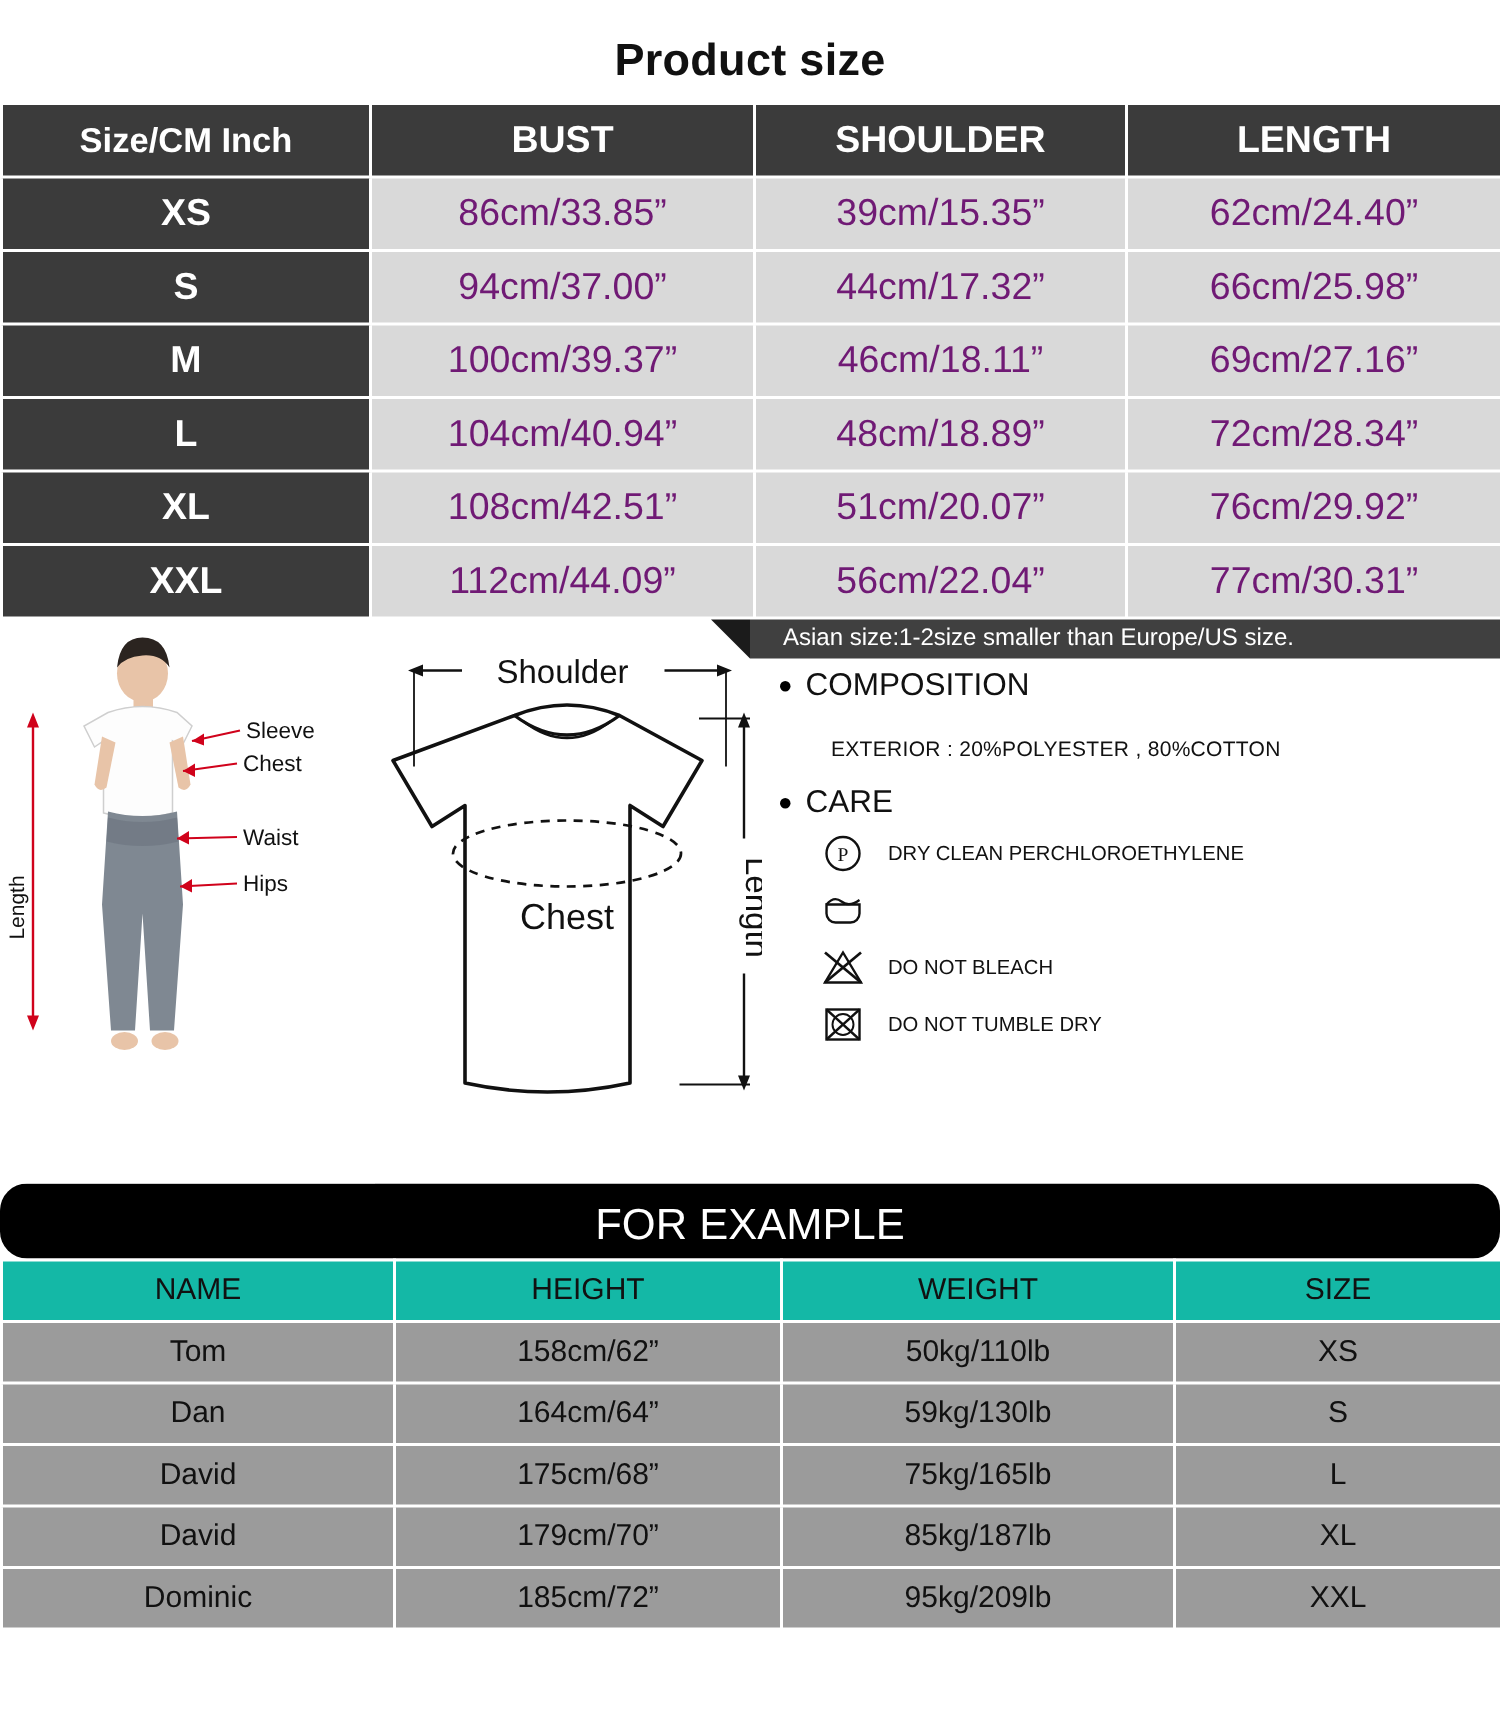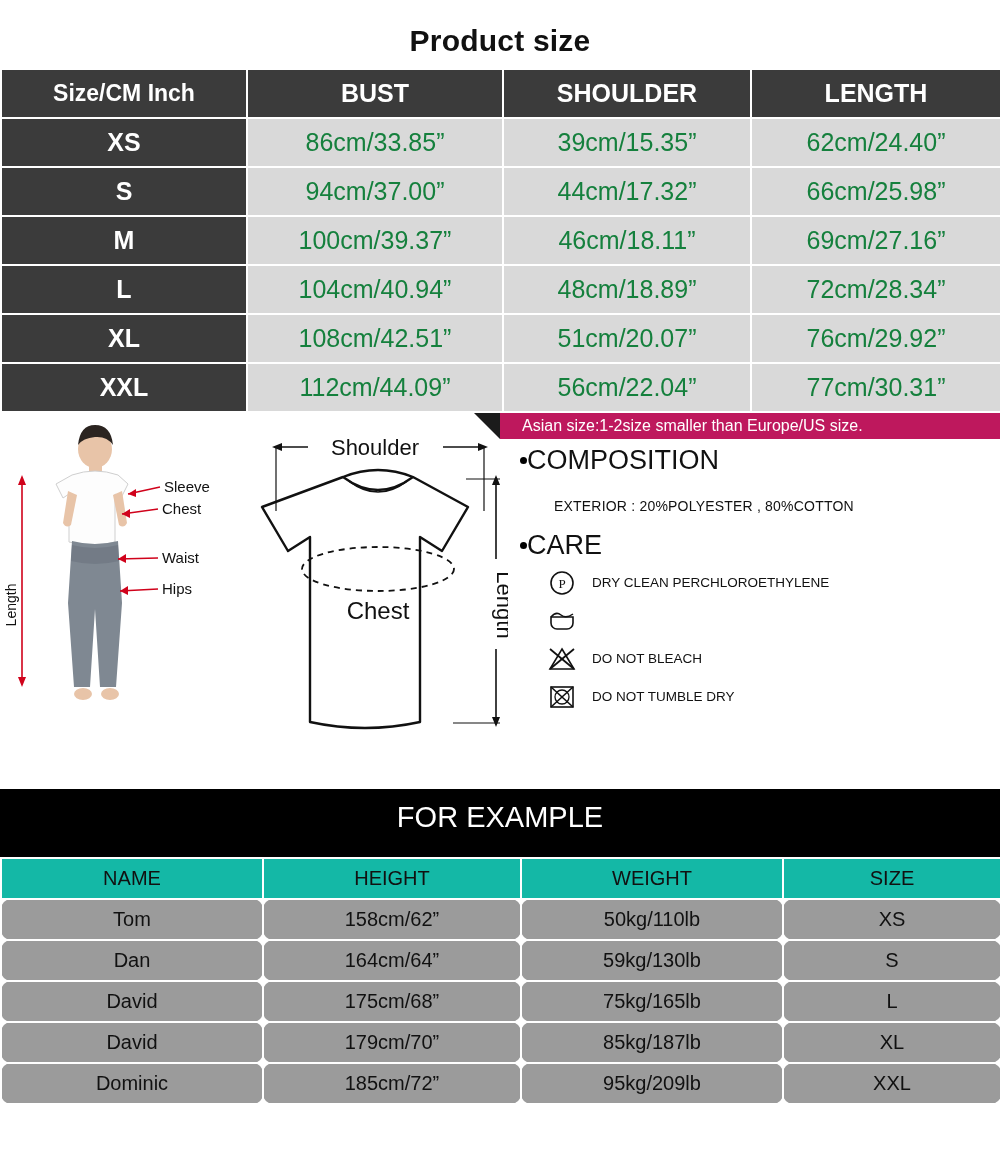--- a/index.html
+++ b/index.html
@@ -43,35 +43,35 @@
     font-size:25px;
   }
   .size-table thead th.first { font-size:23px; }
   .size-table tbody td.lbl {
     background:#3b3b3b;
     color:#fff;
     font-weight:bold;
   }
   .size-table tbody td.val {
     background:#d9d9d9;
-    color:#15803d;
+    color:#701a75;
   }
 
   
   .mid {
     position:relative;
     width:1000px;
     height:376px;
     background:#fff;
   }
   .asian-bar {
     position:absolute;
     left:500px; top:0;
     width:500px; height:26px;
-    background:#be185d;
+    background:#404040;
     color:#fff;
     font-size:16px;
     display:flex; align-items:center;
     padding-left:22px;
     white-space:nowrap;
   }
   .asian-notch {
     position:absolute;
     left:474px; top:0;
     width:0; height:0;
@@ -86,22 +86,22 @@
   .model-svg { position:absolute; left:0; top:0; }
 
   
   .tee-wrap { position:absolute; left:248px; top:6px; width:260px; height:370px; }
 
   
   .info {
     position:absolute; left:520px; top:32px; width:470px;
   }
   .info .bullet {
-    display:flex; align-items:center; 
-    font-size:27px; margin-bottom:2px;
+    display:flex; align-items:center; gap:10px;
+    font-size:21px; margin-bottom:2px;
   }
   .info .dot {
     width:7px; height:7px; border-radius:50%; background:#000; display:inline-block;
   }
   .info .sub {
     font-size:14px; margin:22px 0 16px 34px; letter-spacing:0.2px;
   }
   .care-list { margin-top:8px; margin-left:26px; }
   .care-row {
     display:flex; align-items:center; gap:14px;
@@ -109,37 +109,38 @@
     font-size:13.5px;
   }
   .care-row .txt { line-height:1.25; }
   .care-icon { width:32px; height:28px; flex:0 0 32px; }
 
   
   .example-head {
     background:#000; color:#fff;
     text-align:center;
     font-size:29px;
-    height:68px;
+    height:50px;
     line-height:56px;
+    border-radius:18px;
   }
   .ex-table col.e1 { width:262px; }
   .ex-table col.e2 { width:258px; }
   .ex-table col.e3 { width:262px; }
   .ex-table col.e4 { width:218px; }
   .ex-table th, .ex-table td {
     border:2px solid #fff;
     text-align:center;
     height:41px;
     font-size:20px;
     background:#9b9b9b;
     color:#111;
   }
   .ex-table thead th { background:#14b8a6; font-weight:normal; font-size:20px; }
-  .ex-table tbody td { background:#9b9b9b;border-radius:10px; }
+  .ex-table tbody td { background:#9b9b9b; }
   .ex-table tbody tr td.name { background:#9b9b9b; }
 </style>
 </head>
 <body>
 
 <div class="page">
 
   <div class="title">Product size</div>
 
   <table class="size-table">

